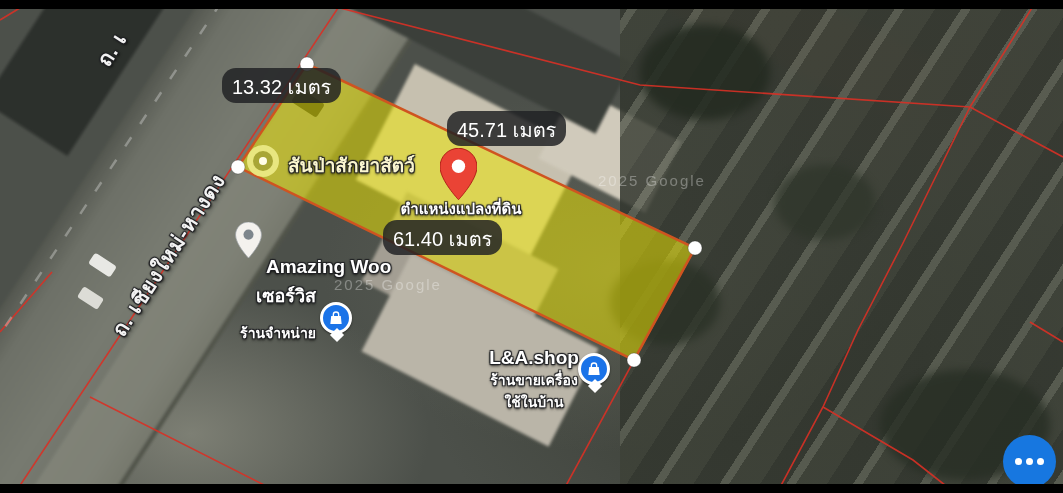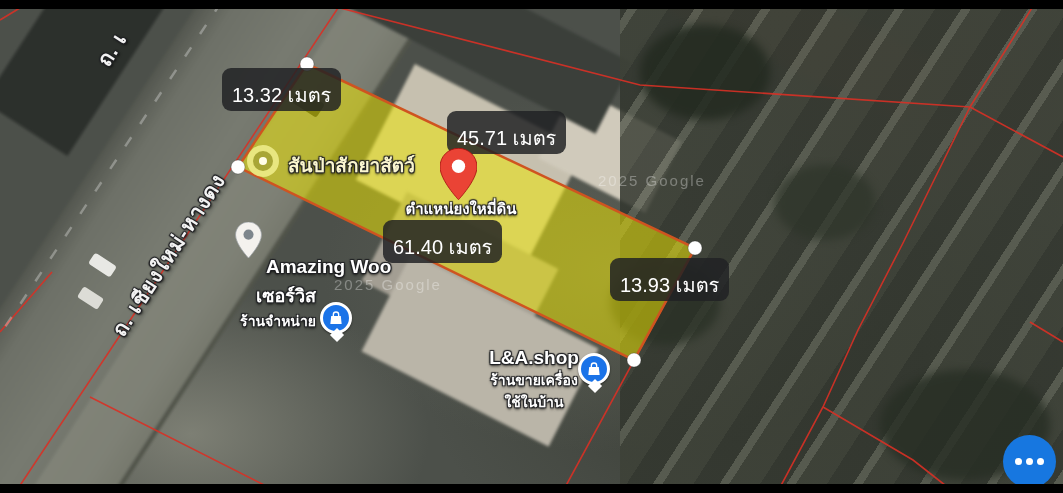--- a/index.html
+++ b/index.html
@@ -12,21 +12,21 @@
       radial-gradient(340px 220px at 18% 88%, #7d7f74 0%, rgba(125,127,116,0) 70%),
       radial-gradient(420px 260px at 58% 55%, #5d6057 0%, rgba(93,96,87,0) 70%),
       radial-gradient(300px 200px at 88% 18%, #514b42 0%, rgba(81,75,66,0) 70%),
       radial-gradient(500px 320px at 75% 75%, #383c33 0%, rgba(56,60,51,0) 75%),
       #4c504a;}
   .patch{position:absolute;}
   .soft{filter:blur(4px);}
   .crisp{filter:blur(1.5px);}
   
   .mlabel{position:absolute;background:rgba(32,33,36,.84);color:#fff;font-size:20px;
-    line-height:1;padding:17px 10px 6px;border-radius:9px;white-space:nowrap;z-index:6;}
+    line-height:1;padding:9px 10px 6px;border-radius:14px;white-space:nowrap;z-index:6;}
   .halo{text-shadow:-1px -1px 1px #202124,1px -1px 1px #202124,-1px 1px 1px #202124,1px 1px 1px #202124,0 2px 3px rgba(0,0,0,.8);}
   .poi-text{position:absolute;color:#fff;font-size:19px;font-weight:bold;white-space:nowrap;z-index:5;}
   .poi-sub{font-size:14px;font-weight:bold;}
   .roadlabel{position:absolute;color:#f2f2f2;font-size:21px;font-weight:bold;white-space:nowrap;
     transform-origin:0 0;z-index:4;letter-spacing:1px;}
   .wm{position:absolute;color:rgba(255,255,255,.32);font-size:15px;letter-spacing:2px;z-index:4;white-space:nowrap;}
   .bar{position:absolute;left:0;width:1063px;background:#000;z-index:9;}
   
   .blue-poi{position:absolute;width:32px;height:32px;border-radius:50%;background:#1a73e8;
     border:3px solid #fff;z-index:5;box-shadow:0 1px 2px rgba(0,0,0,.5);}
@@ -90,44 +90,43 @@
     </svg>
 
     <div class="roadlabel halo" style="transform:translate(103px,325px) rotate(-57deg);">ถ. เชียงใหม่-หางดง</div>
     <div class="roadlabel halo" style="transform:translate(88px,55px) rotate(-57deg);">ถ. เ</div>
     <div class="wm" style="left:598px;top:172px;">2025 Google</div>
     <div class="wm" style="left:334px;top:276px;">2025 Google</div>
 
     <div class="mlabel" style="left:222px;top:68px;">13.32 เมตร</div>
     <div class="mlabel" style="left:447px;top:111px;">45.71 เมตร</div>
     <div class="mlabel" style="left:383px;top:220px;">61.40 เมตร</div>
-    <div class="mlabel" style="left:610px;top:258px;">13.93 เมตร</div>
 
     <svg class="abs" width="37" height="52" viewBox="0 0 36 50" style="left:440px;top:148px;z-index:6;">
       <path d="M18 0C8 0 0 8 0 18c0 13 18 32 18 32s18-19 18-32C36 8 28 0 18 0z" fill="#ea4335" stroke="#a50e0e" stroke-width="0.8"></path>
       <circle cx="18" cy="17.5" r="6.5" fill="#ffffff"></circle>
     </svg>
-    <div class="poi-text halo" style="left:395px;top:197px;width:132px;text-align:center;font-size:15px;">ตำแหน่ยงใหมี่ดิน</div>
+    <div class="poi-text halo" style="left:395px;top:197px;width:132px;text-align:center;font-size:15px;">ตำแหน่งแปลงที่ดิน</div>
 
     <div class="abs" style="left:247px;top:145px;width:32px;height:32px;z-index:5;">
       <div class="abs" style="left:0;top:0;width:32px;height:32px;border-radius:50%;background:rgba(240,238,140,.85);"></div>
       <div class="abs" style="left:6px;top:6px;width:20px;height:20px;border-radius:50%;background:#a8a636;"></div>
       <div class="abs" style="left:12px;top:12px;width:8px;height:8px;border-radius:50%;background:#fffde8;"></div>
     </div>
     <div class="poi-text halo" style="left:288px;top:150px;color:#faf6cf;font-family:Liberation Mono, monospace;">สันป่าสักยาสัตว์</div>
 
     <svg class="abs" width="27" height="36" viewBox="0 0 36 50" style="left:235px;top:222px;z-index:5;">
       <path d="M18 0C8 0 0 8 0 18c0 13 18 32 18 32s18-19 18-32C36 8 28 0 18 0z" fill="#f4f2ee" stroke="#9aa0a6" stroke-width="1"></path>
       <circle cx="18" cy="17.5" r="7" fill="#7d868c"></circle>
     </svg>
     <div class="poi-text halo" style="left:266px;top:256px;">Amazing Woo</div>
 
     <div class="abs" style="left:140px;top:281px;width:176px;text-align:right;z-index:5;">
       <div class="poi-text halo" style="position:static;font-size:18px;">เซอร์วิส</div>
-      <div class="poi-text poi-sub halo" style="position:static;">ร้านจำหน่าย</div>
+      <div class="poi-text poi-sub halo" style="position:static;margin-top:12px;">ร้านจำหน่าย</div>
     </div>
     <div class="blue-poi" style="left:320px;top:302px;">
       <svg width="16" height="16" viewBox="0 0 24 24">
         <path fill="#fff" d="M7 9V7a5 5 0 0 1 10 0v2h2.2L20.5 21h-17L4.8 9H7zm2 0h6V7a3 3 0 0 0-6 0v2z"></path>
       </svg>
     </div>
 
     <div class="abs" style="left:459px;top:347px;width:150px;text-align:center;z-index:5;">
       <div class="poi-text halo" style="position:static;font-size:19px;">L&amp;A.shop</div>
       <div class="poi-text poi-sub halo" style="position:static;">ร้านขายเครื่อง</div>

